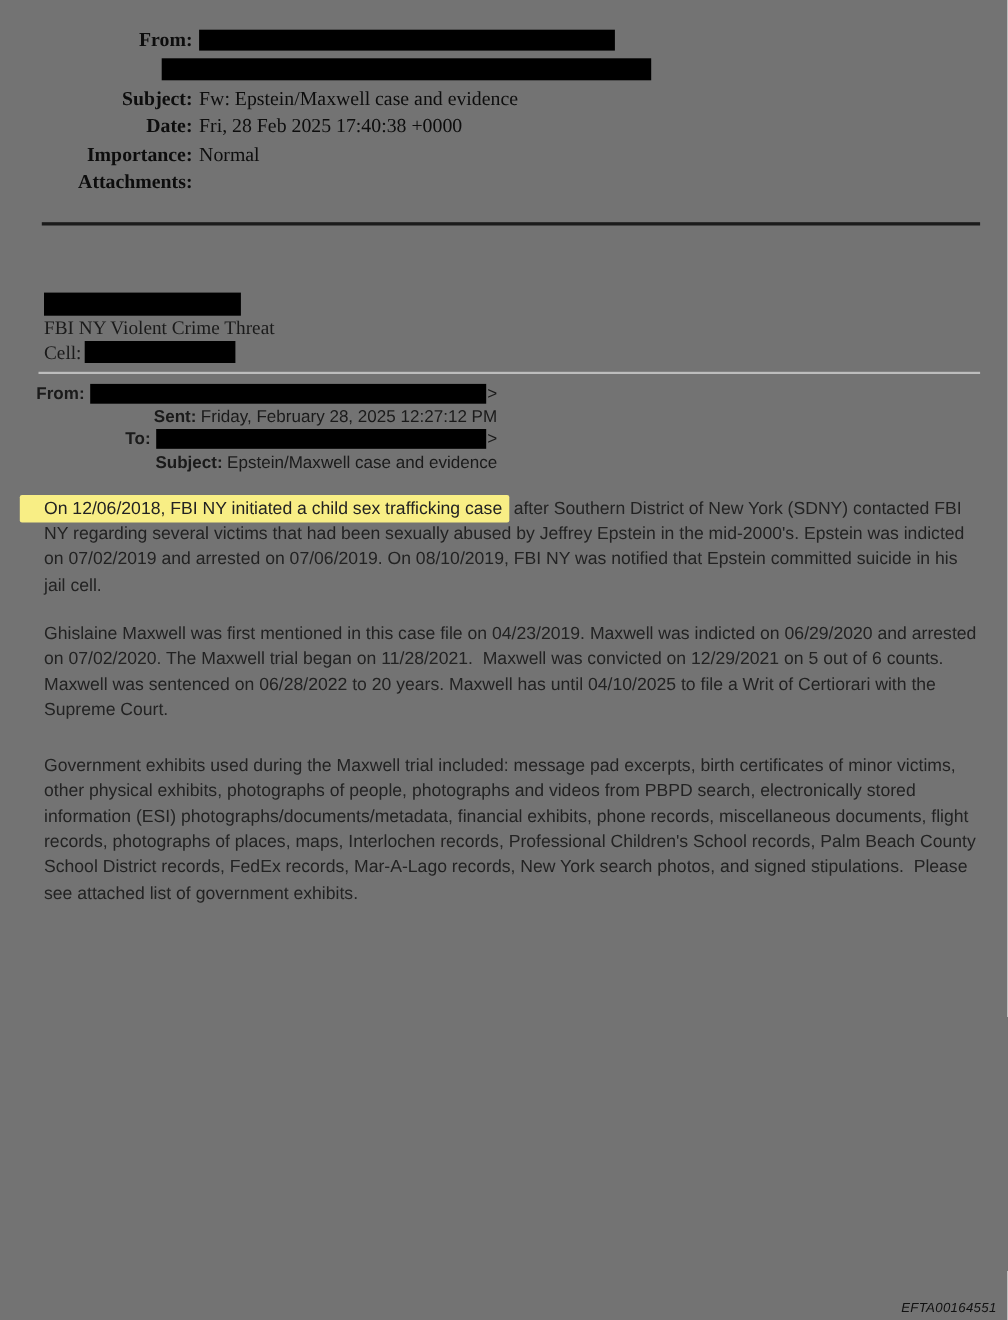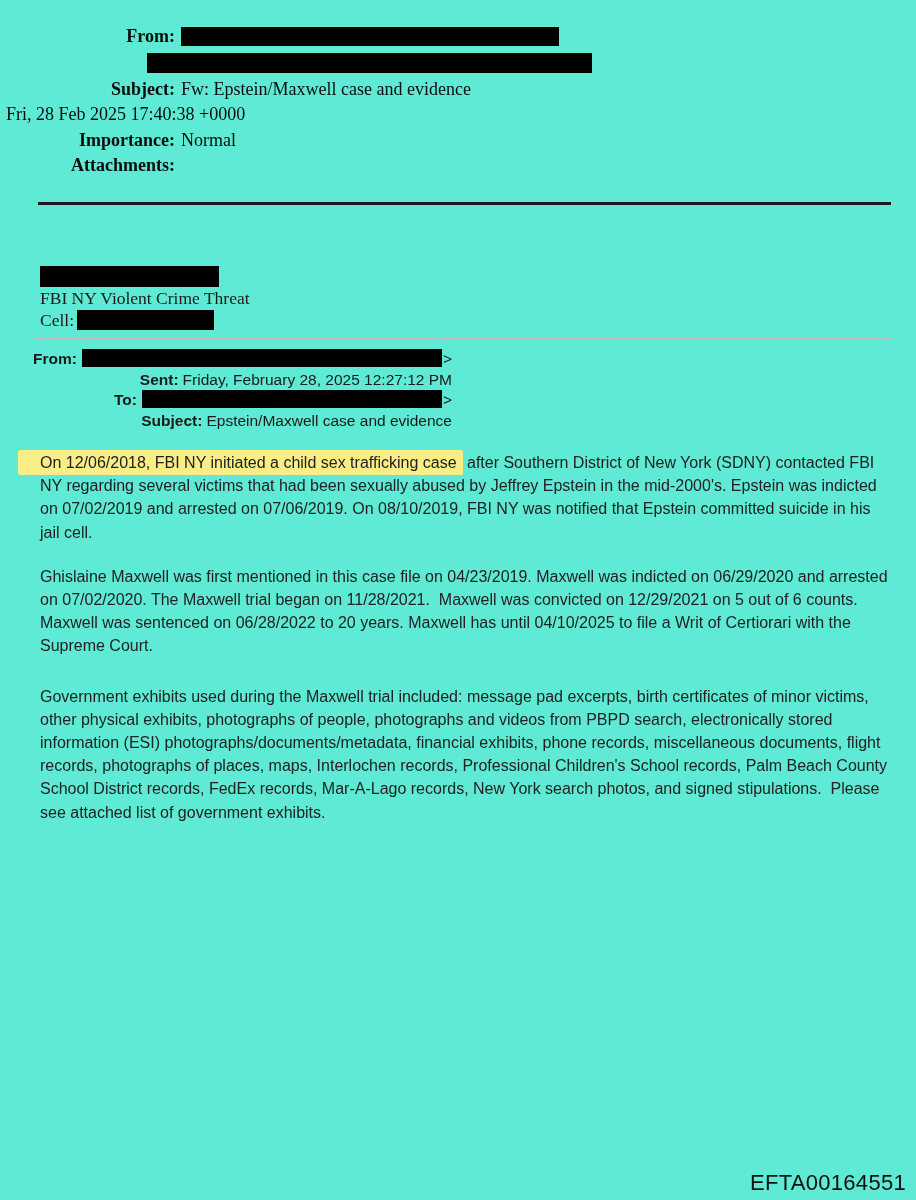--- a/index.html
+++ b/index.html
@@ -1,21 +1,21 @@
 <!DOCTYPE html>
 <html><head>
 <meta charset="utf-8">
 <style>
   * { margin: 0; padding: 0; box-sizing: border-box; }
   html, body { background: #ffffff; }
   .page {
     position: relative;
     width: 916px;
     height: 1200px;
-    background: #5eead4;
+    background: #737373;
     overflow: hidden;
     font-family: "Liberation Serif", serif;
     color: #000000;
   }
 
   
   .hdr-top {
     position: absolute;
     top: 24px;
     left: 0;
@@ -107,43 +107,45 @@
     margin-left: -22px;
     border-radius: 2px;
   }
 
   
   .bates {
     position: absolute;
     right: 10px;
     bottom: 4px;
     font-family: "Liberation Sans", sans-serif;
-    font-size: 22px;
+    font-size: 12px;
     letter-spacing: 0.3px;
     color: #111111;
+    font-style: italic;
   }
 </style>
 </head>
 <body>
 
 <div class="page">
 
   <section class="hdr-top">
     <div class="hrow">
       <span class="hlabel">From:</span>
       <span class="hvalue"><span class="redact bar-from1"></span></span>
     </div>
     <div class="bar-cont-row">
       <span class="redact bar-cont"></span>
     </div>
     <div class="hrow">
       <span class="hlabel">Subject:</span>
       <span class="hvalue">Fw: Epstein/Maxwell case and evidence</span>
     </div>
     <div class="hrow">
+      <span class="hlabel">Date:</span>
       <span class="hvalue">Fri, 28 Feb 2025 17:40:38 +0000</span>
     </div>
     <div class="hrow">
       <span class="hlabel">Importance:</span>
       <span class="hvalue">Normal</span>
     </div>
     <div class="hrow">
       <span class="hlabel">Attachments:</span>
     </div>
   </section>

